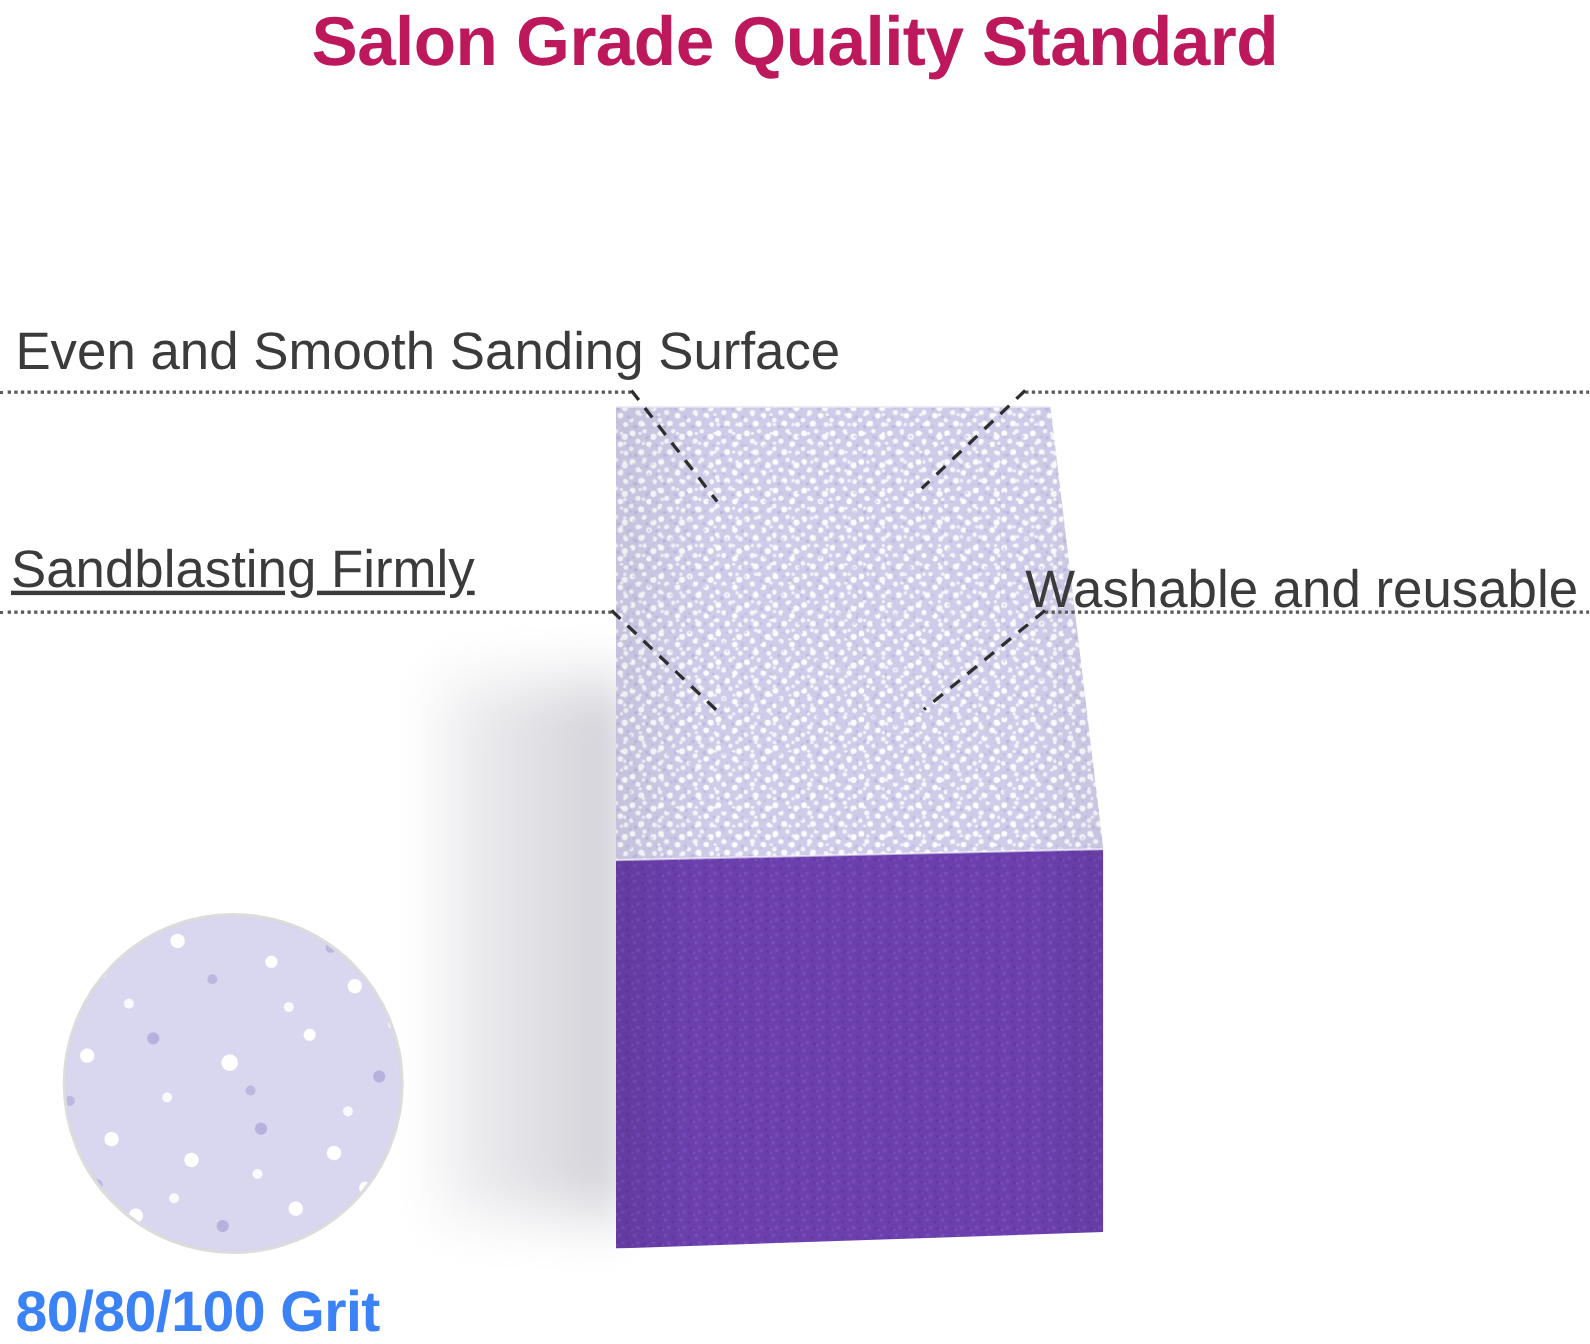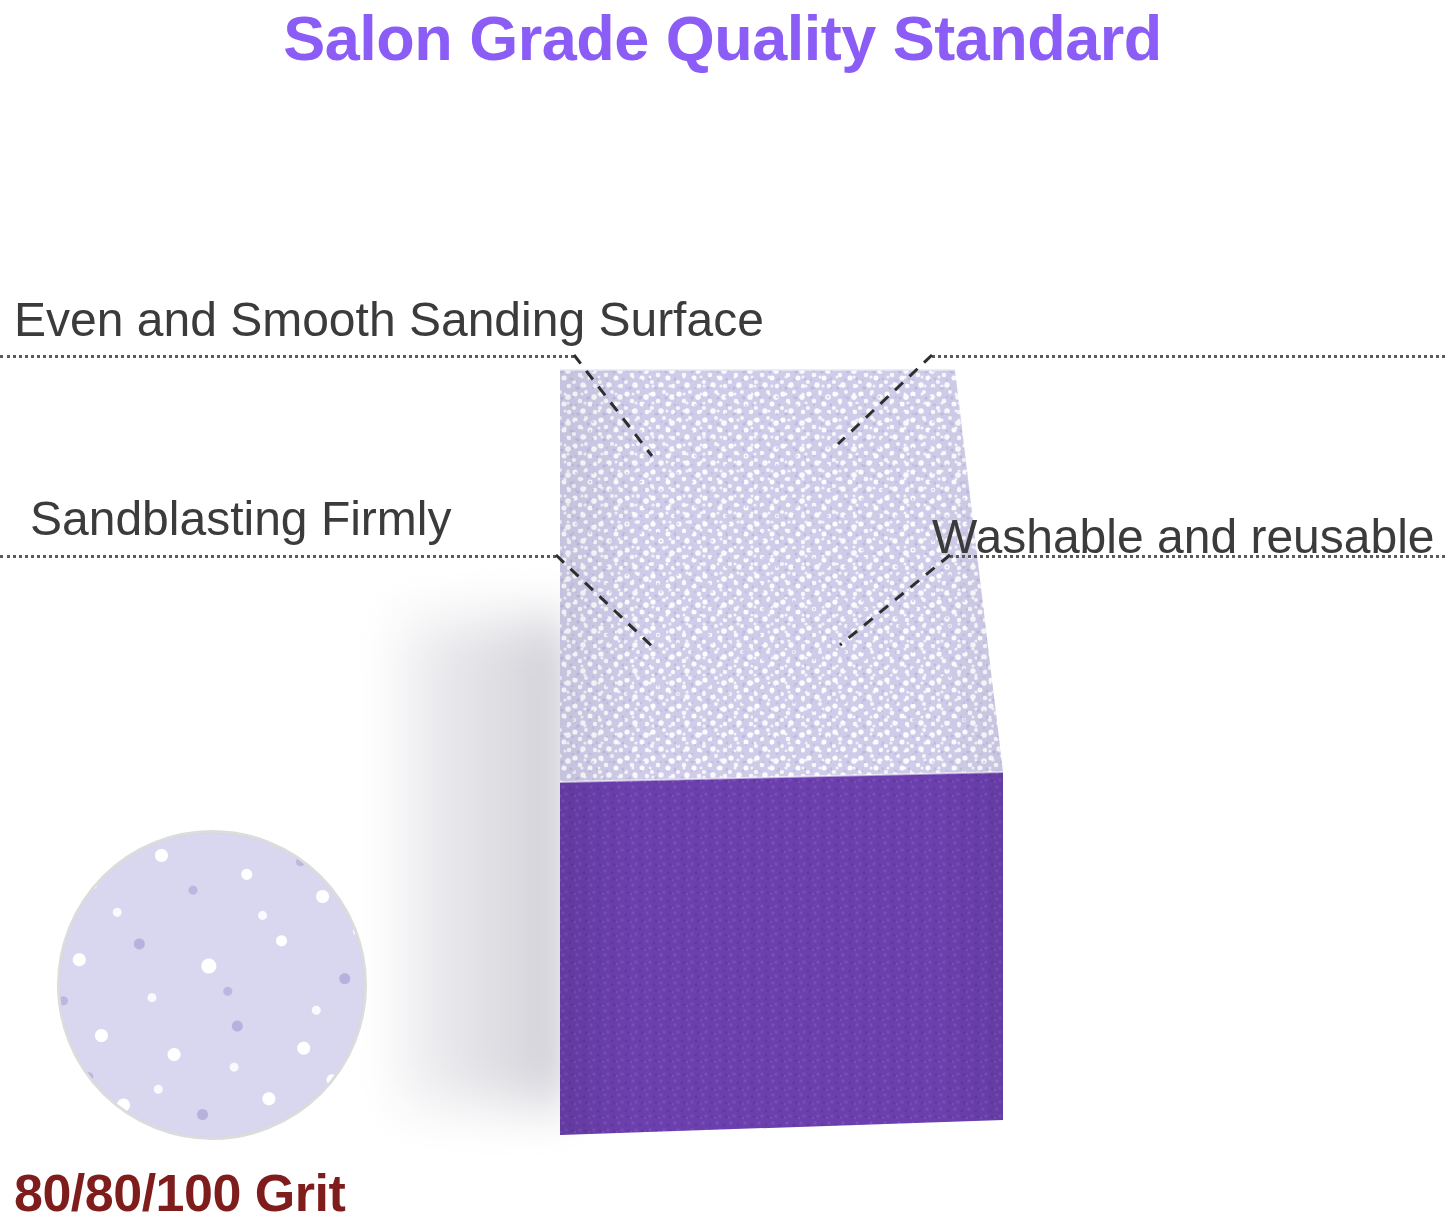--- a/index.html
+++ b/index.html
@@ -22,37 +22,37 @@
   #title {
     position: absolute;
     left: 0;
     top: 2px;
     width: 1445px;
     text-align: center;
     font-family: "Liberation Sans", sans-serif;
     font-weight: bold;
     font-size: 63px;
     letter-spacing: -0.5px;
-    color: #8b5cf6;
+    color: #be185d;
     white-space: nowrap;
   }
 
   
   .feat-label {
     position: absolute;
     font-family: "Liberation Sans", sans-serif;
     font-weight: 400;
     font-size: 48px;
     color: #3b3b3b;
     white-space: nowrap;
     letter-spacing: 0px;
   }
   #label-even      { left: 14px;  top: 292px; }
   #label-notcrack  { left: 922px; top: 292px; }
-  #label-sandblast { left: 30px;  top: 491px; }
+  #label-sandblast { left: 10px;  top: 491px; text-decoration: underline; }
   #label-washable  { left: 932px; top: 491px; margin-top: 18px; }
 
   
   .guide {
     position: absolute;
     height: 0;
     border-top: 3px dotted #5a5a5a;
   }
   #guide-tl { left: 0px;    top: 355px; width: 574px; }
   #guide-tr { left: 932px;  top: 355px; width: 513px; }
@@ -128,21 +128,21 @@
   }
 
   
   #grit-caption {
     position: absolute;
     left: 14px;
     top: 1163px;
     font-family: "Liberation Sans", sans-serif;
     font-weight: bold;
     font-size: 52px;
-    color: #7f1d1d;
+    color: #3b82f6;
     letter-spacing: -0.5px;
     white-space: nowrap;
   }
 </style>
 </head>
 <body>
 
 <div id="stage">
 
   <div id="title">Salon Grade Quality Standard</div>

